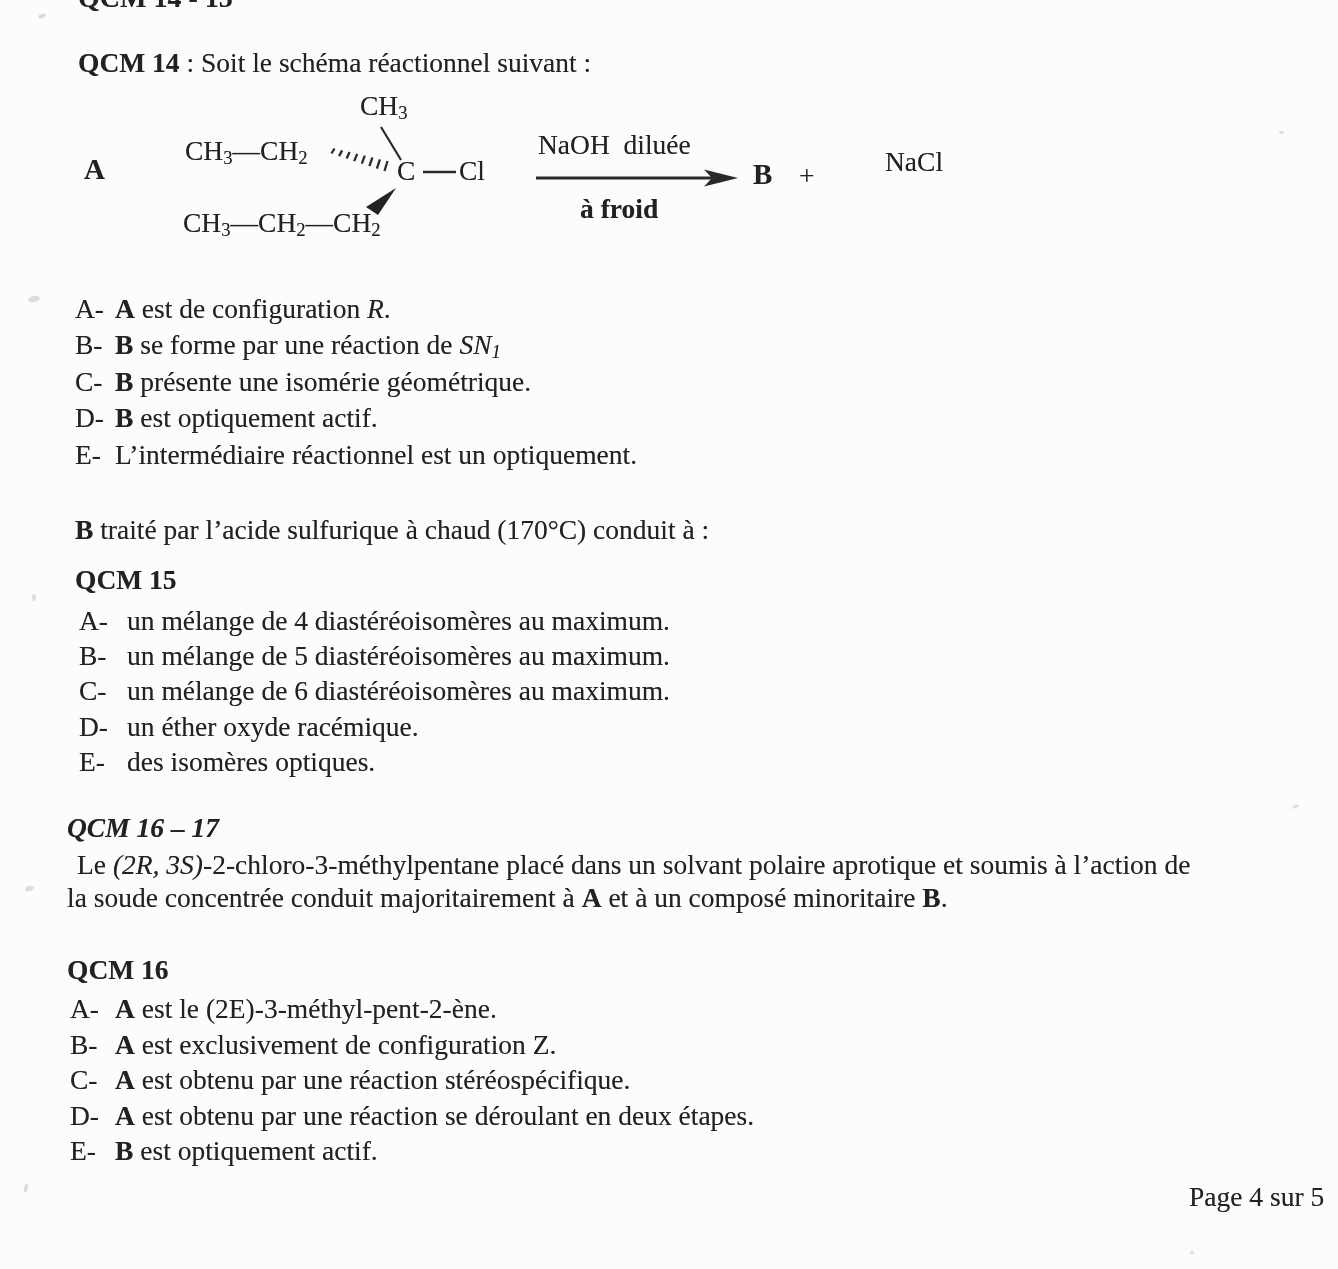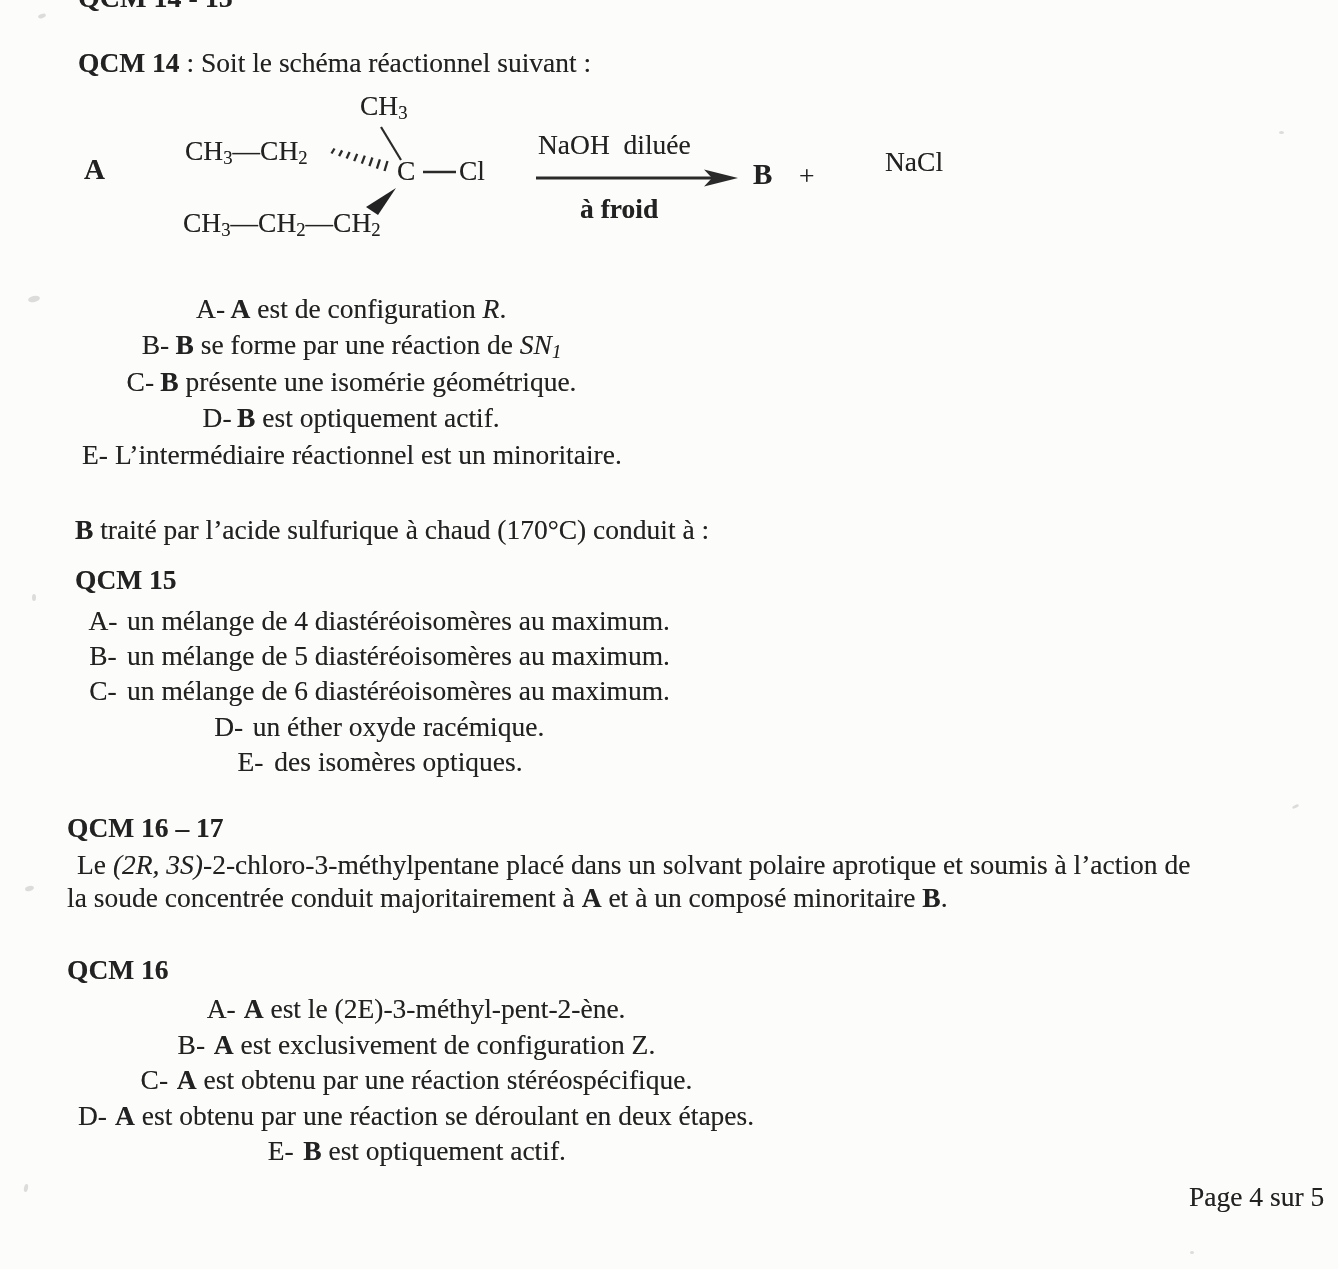--- a/index.html
+++ b/index.html
@@ -4,21 +4,21 @@
 <style>
   html,body{margin:0;padding:0;}
   body{
     width:1338px;height:1269px;
     background:#fcfcfa;
     position:relative;
     overflow:hidden;
     font-family:"Liberation Serif", serif;
     color:#222;
   }
-  .page{position:absolute;inset:0;text-align:center;}
+  .page{position:absolute;inset:0;}
   .pos,.line,.title,.clipped-heading,.footer,.optblock{position:absolute;white-space:nowrap;}
   .line,.optblock,.pos,.title{font-size:27.5px;line-height:27.5px;}
   .title{font-weight:700;}
   .b{font-weight:700;}
   .i{font-style:italic;}
   .ws-pre{white-space:pre;}
   sub{font-size:68%;line-height:0;vertical-align:-0.22em;}
   .clipped-heading{left:78px;top:-18px;font-size:28px;font-weight:700;}
   .optblock .opt{white-space:nowrap;}
   .o14{line-height:36.4px;}
@@ -75,35 +75,35 @@
       <line x1="536" y1="178" x2="714" y2="178" stroke="#2a2a2a" stroke-width="3"></line>
       <polygon points="704,169.5 738,178 704,186.5 712,178" fill="#2a2a2a"></polygon>
     </svg>
   </div>
 
   <div class="optblock" style="left:75px;top:291px;">
     <div class="opt o14"><span class="lbl">A-</span><span class="b">A</span><span> est de configuration </span><span class="i">R</span><span>.</span></div>
     <div class="opt o14"><span class="lbl">B-</span><span class="b">B</span><span> se forme par une réaction de </span><span class="i">SN<sub>1</sub></span><span></span></div>
     <div class="opt o14"><span class="lbl">C-</span><span class="b">B</span><span> présente une isomérie géométrique.</span><span class="i"></span><span></span></div>
     <div class="opt o14"><span class="lbl">D-</span><span class="b">B</span><span> est optiquement actif.</span><span class="i"></span><span></span></div>
-    <div class="opt o14"><span class="lbl">E-</span><span class="b"></span><span>L’intermédiaire réactionnel est un minoritaire.</span><span class="i"></span><span></span></div>
+    <div class="opt o14"><span class="lbl">E-</span><span class="b"></span><span>L’intermédiaire réactionnel est un optiquement.</span><span class="i"></span><span></span></div>
   </div>
 
   <div class="line" style="left:75px;top:516px;"><span class="b">B</span><span> traité par l’acide sulfurique à chaud (170°C) conduit à :</span></div>
 
   <div class="title" style="left:75px;top:566px;">QCM 15</div>
   <div class="optblock" style="left:79px;top:603px;">
     <div class="opt o15"><span class="lbl">A-</span><span>un mélange de 4 diastéréoisomères au maximum.</span></div>
     <div class="opt o15"><span class="lbl">B-</span><span>un mélange de 5 diastéréoisomères au maximum.</span></div>
     <div class="opt o15"><span class="lbl">C-</span><span>un mélange de 6 diastéréoisomères au maximum.</span></div>
     <div class="opt o15"><span class="lbl">D-</span><span>un éther oxyde racémique.</span></div>
     <div class="opt o15"><span class="lbl">E-</span><span>des isomères optiques.</span></div>
   </div>
 
-  <div class="title" style="left:67px;top:814px;">QCM 16 – 17</div>
+  <div class="title" style="left:67px;top:814px;font-style:italic;">QCM 16 – 17</div>
   <div class="line" style="left:77px;top:851px;"><span>Le </span><span class="i">(2R, 3S)</span><span>-2-chloro-3-méthylpentane placé dans un solvant polaire aprotique et soumis à l’action de</span></div>
   <div class="line" style="left:67px;top:884px;"><span>la soude concentrée conduit majoritairement à </span><span class="b">A</span><span> et à un composé minoritaire </span><span class="b">B</span><span>.</span></div>
 
   <div class="title" style="left:67px;top:956px;">QCM 16</div>
   <div class="optblock" style="left:70px;top:991px;">
     <div class="opt o16"><span class="lbl">A-</span><span class="b">A</span><span> est le (2E)-3-méthyl-pent-2-ène.</span></div>
     <div class="opt o16"><span class="lbl">B-</span><span class="b">A</span><span> est exclusivement de configuration Z.</span></div>
     <div class="opt o16"><span class="lbl">C-</span><span class="b">A</span><span> est obtenu par une réaction stéréospécifique.</span></div>
     <div class="opt o16"><span class="lbl">D-</span><span class="b">A</span><span> est obtenu par une réaction se déroulant en deux étapes.</span></div>
     <div class="opt o16"><span class="lbl">E-</span><span class="b">B</span><span> est optiquement actif.</span></div>

